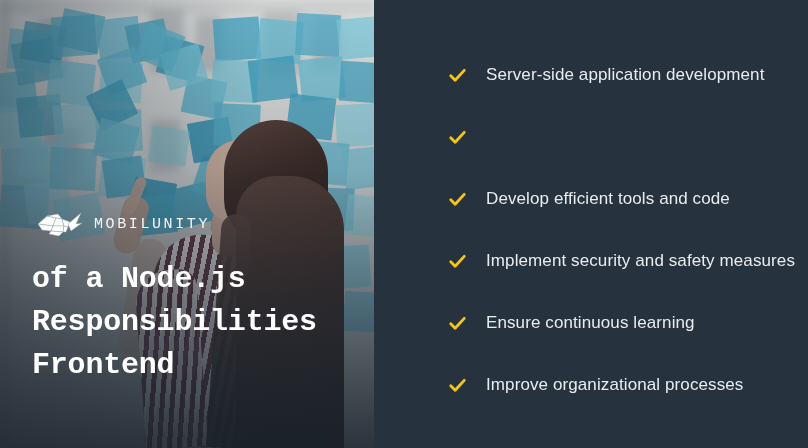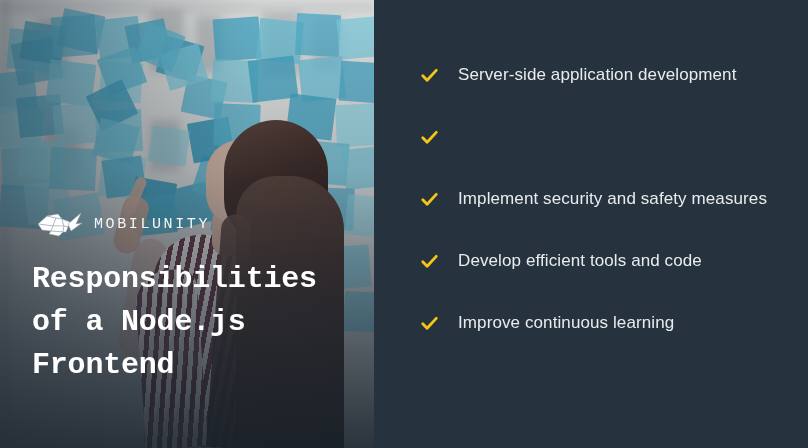--- a/index.html
+++ b/index.html
@@ -88,21 +88,21 @@
   .headline span{display:block;}
 
   
   .right{
     position:relative;flex:1 1 auto;height:448px;background:#26323e;
     padding:44px 0 0 0;box-sizing:border-box;
   }
   .list{list-style:none;margin:0;padding:0;}
   .item{
     display:flex;align-items:center;gap:19px;
-    height:62px;padding-left:46px;
+    height:62px;padding-left:46px;margin-left:28px;
   }
   .check{width:19px;height:19px;flex:0 0 19px;display:block;}
   .item-label{
     color:#e9ecef;font-size:17px;font-weight:400;letter-spacing:.1px;
     white-space:nowrap;
   }
 </style>
 </head>
 <body>
 
@@ -214,22 +214,22 @@
           <polygon points="52,20 68,26 64,36 56,34"></polygon>
           <polygon points="56,34 64,36 60,46 54,46"></polygon>
           <polygon points="30,44 54,46 46,54 26,50"></polygon>
           <polygon points="64,30 90,8 80,30 92,28 70,44"></polygon>
         </g>
       </svg>
       <div class="logo-word">MOBILUNITY</div>
     </div>
 
     <div class="headline">
+      <span>of a Node.js</span>
       <span>Responsibilities</span>
-      <span>of a Node.js</span>
       <span>Frontend</span>
     </div>
   </div>
 
   <div class="right">
     <ul class="list">
 
       <li class="item">
         <svg class="check" viewBox="0 0 24 24">
           <path d="M3.5 12.4 L9 18 L20.5 5.5" fill="none" stroke="#f5c518" stroke-width="3.6" stroke-linecap="round" stroke-linejoin="round"></path>
@@ -240,33 +240,39 @@
       <li class="item">
         <svg class="check" viewBox="0 0 24 24">
           <path d="M3.5 12.4 L9 18 L20.5 5.5" fill="none" stroke="#f5c518" stroke-width="3.6" stroke-linecap="round" stroke-linejoin="round"></path>
         </svg>
       </li>
 
       <li class="item">
         <svg class="check" viewBox="0 0 24 24">
           <path d="M3.5 12.4 L9 18 L20.5 5.5" fill="none" stroke="#f5c518" stroke-width="3.6" stroke-linecap="round" stroke-linejoin="round"></path>
         </svg>
+        <span class="item-label">Develop efficient tools and code</span>
+      </li>
+
+      <li class="item">
+        <svg class="check" viewBox="0 0 24 24">
+          <path d="M3.5 12.4 L9 18 L20.5 5.5" fill="none" stroke="#f5c518" stroke-width="3.6" stroke-linecap="round" stroke-linejoin="round"></path>
+        </svg>
         <span class="item-label">Implement security and safety measures</span>
       </li>
 
       <li class="item">
         <svg class="check" viewBox="0 0 24 24">
           <path d="M3.5 12.4 L9 18 L20.5 5.5" fill="none" stroke="#f5c518" stroke-width="3.6" stroke-linecap="round" stroke-linejoin="round"></path>
         </svg>
-        <span class="item-label">Develop efficient tools and code</span>
-      </li>
-
-      <li class="item">
-        <svg class="check" viewBox="0 0 24 24">
-          <path d="M3.5 12.4 L9 18 L20.5 5.5" fill="none" stroke="#f5c518" stroke-width="3.6" stroke-linecap="round" stroke-linejoin="round"></path>
-        </svg>
-        <span class="item-label">Improve continuous learning</span>
-      </li>
-
+        <span class="item-label">Ensure continuous learning</span>
+      </li>
+
+      <li class="item">
+        <svg class="check" viewBox="0 0 24 24">
+          <path d="M3.5 12.4 L9 18 L20.5 5.5" fill="none" stroke="#f5c518" stroke-width="3.6" stroke-linecap="round" stroke-linejoin="round"></path>
+        </svg>
+        <span class="item-label">Improve organizational processes</span>
+      </li>
 
     </ul>
   </div>
 </div>
 
 </body></html>

